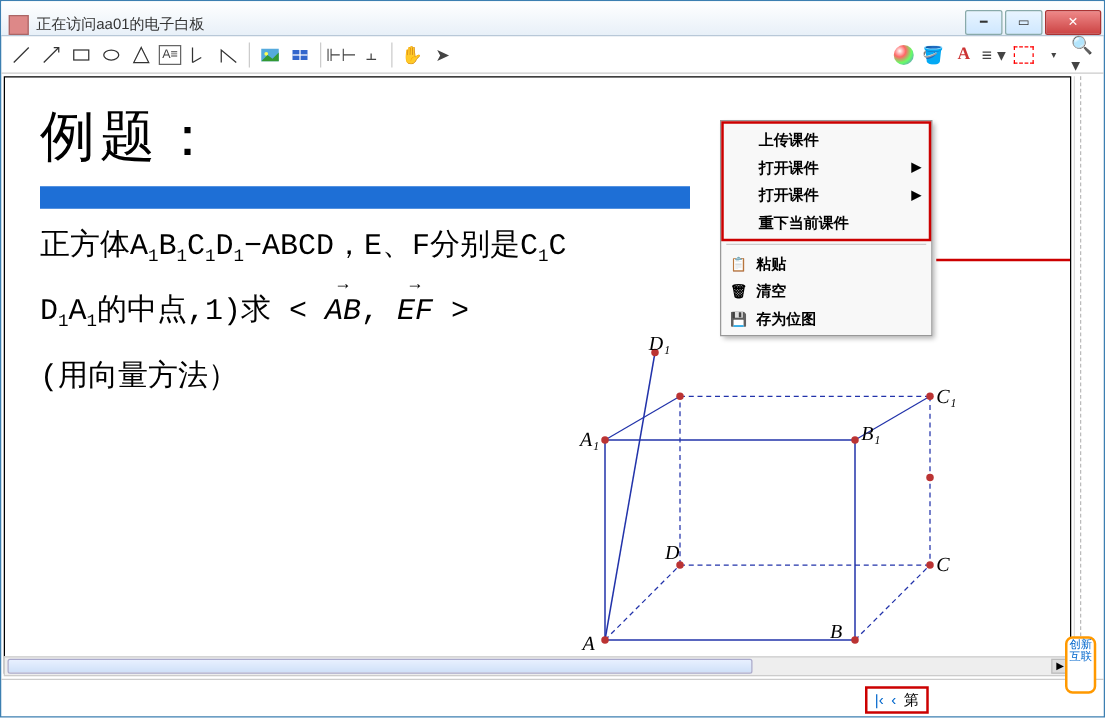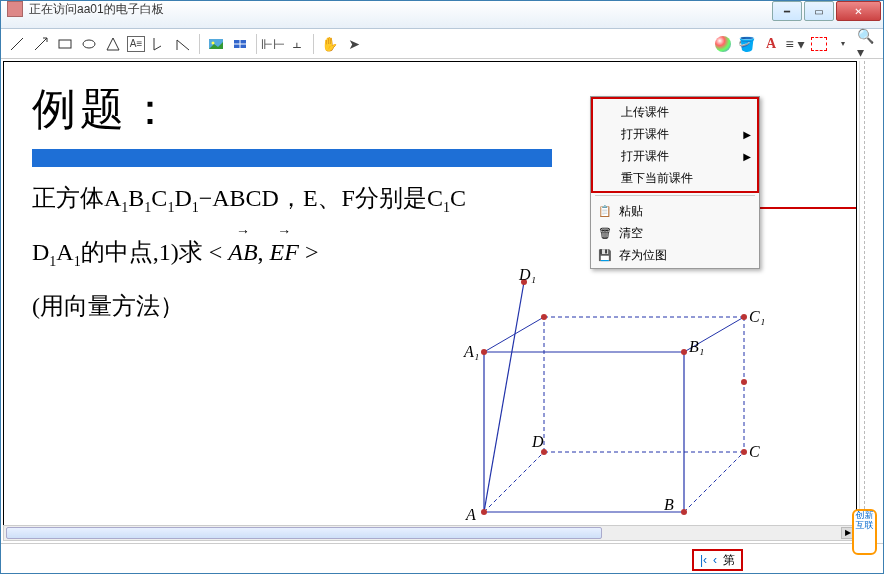--- a/index.html
+++ b/index.html
@@ -1,19 +1,19 @@
 <!DOCTYPE html>
 <html><head>
 <meta charset="utf-8">
 <style>
 * { box-sizing: border-box; margin: 0; padding: 0; }
 body { font-family: "Microsoft YaHei", SimSun, sans-serif; background: #fff; width: 884px; height: 574px; position: relative; overflow: hidden; }
 
 .window { width: 884px; height: 574px; border: 1px solid #3c7fb1; background: #fff; position: relative; }
-.titlebar { height: 28px; background: linear-gradient(#fff, #e8f0f8); display: flex; align-items: flex-start; border-bottom: 1px solid #b8c8d8; }
+.titlebar { height: 28px; background: linear-gradient(#fff, #e8f0f8); display: flex; align-items: flex-end; border-bottom: 1px solid #b8c8d8; }
 .titlebar .icon { width: 16px; height: 16px; margin: 0 6px; background: #d88; border: 1px solid #a66; }
 .titlebar .title { font-size: 12px; color: #333; flex: 1; }
 .winbtns { display: flex; }
 .winbtn { width: 30px; height: 20px; margin-right: 2px; border: 1px solid #8aa; background: linear-gradient(#e8f4ff,#cfe8ff); display: flex; align-items: center; justify-content: center; font-size: 10px; color: #333; border-radius: 2px; }
 .winbtn.close { width: 45px; background: linear-gradient(#e88,#c44); color: #fff; border-color: #a33; }
 
 .toolbar { height: 30px; border-bottom: 1px solid #ccc; display: flex; align-items: center; padding: 0 6px; gap: 4px; }
 .tool { width: 20px; height: 20px; display: flex; align-items: center; justify-content: center; font-size: 14px; color: #444; cursor: pointer; }
 .tool svg { width: 16px; height: 16px; }
 .sep { width: 1px; height: 20px; background: #ccc; margin: 0 2px; }
@@ -21,30 +21,30 @@
 .color-ball { width: 16px; height: 16px; border-radius: 50%; background: radial-gradient(circle at 30% 30%, #fff, #f66 30%, #6f6 60%, #66f); }
 .dashed-box { width: 16px; height: 14px; border: 1px dashed #f00; }
 
 .canvas { position: absolute; left: 2px; top: 60px; right: 26px; bottom: 34px; border: 1px solid #000; background: #fff; overflow: hidden; }
 .ruler-right { position: absolute; right: 2px; top: 60px; width: 22px; bottom: 34px; background: #fff; border-left: 1px solid #ddd; }
 .ruler-right::before { content:''; position:absolute; left:4px; top:0; width:1px; height:100%; border-left:1px dashed #bbb; }
 
 .content { padding: 18px 28px; font-family: SimSun, serif; font-size: 24px; color: #000; }
 .heading { font-size: 44px; margin-bottom: 10px; letter-spacing: 4px; }
 .bluebar { height: 18px; background: #1e6fd6; margin-bottom: 12px; width: 520px; }
-.mathline { font-size: 24px; margin-bottom: 14px; line-height: 1.6; }
+.mathline { font-size: 24px; margin-bottom: 14px; line-height: 1.6; font-family: Liberation Mono, monospace; }
 .sub { font-size: 14px; vertical-align: sub; }
 .vec { position: relative; display: inline-block; font-style: italic; }
 .vec::after { content:'→'; position:absolute; top:-14px; left:50%; transform:translateX(-50%); font-size:14px; font-style:normal; }
 
 .geom { position: absolute; left: 450px; top: 160px; width: 310px; height: 300px; }
 .geom svg { width: 100%; height: 100%; }
 .geom text { font-family: "Times New Roman", serif; font-size: 16px; font-style: italic; }
 
-.ctxmenu { position: absolute; left: 589px; top: 95px; width: 170px; background: #f8f8f8; border: 1px solid #999; box-shadow: 2px 2px 4px rgba(0,0,0,0.3); font-size: 12px; }
+.ctxmenu { position: absolute; left: 575px; top: 95px; width: 170px; background: #f8f8f8; border: 1px solid #999; box-shadow: 2px 2px 4px rgba(0,0,0,0.3); font-size: 12px; font-weight: bold; }
 .ctxsec { padding: 2px 0; }
 .ctxsec.boxed { border: 2px solid #c00; }
 .ctxitem { height: 22px; display: flex; align-items: center; padding: 0 20px 0 28px; position: relative; cursor: pointer; }
 .ctxitem .arr { position: absolute; right: 6px; font-size: 10px; }
 .ctxitem .ci { position: absolute; left: 6px; width: 16px; height: 16px; display:flex; align-items:center; justify-content:center; font-size:11px; }
 .ctxhr { height: 1px; background: #ccc; margin: 2px 4px; }
 
 .hr-red { position: absolute; left: 745px; top: 145px; width: 112px; height: 2px; background: #c00; }
 
 .statusbar { position: absolute; left: 0; bottom: 0; right: 0; height: 30px; border-top: 1px solid #ccc; display: flex; align-items: center; }

